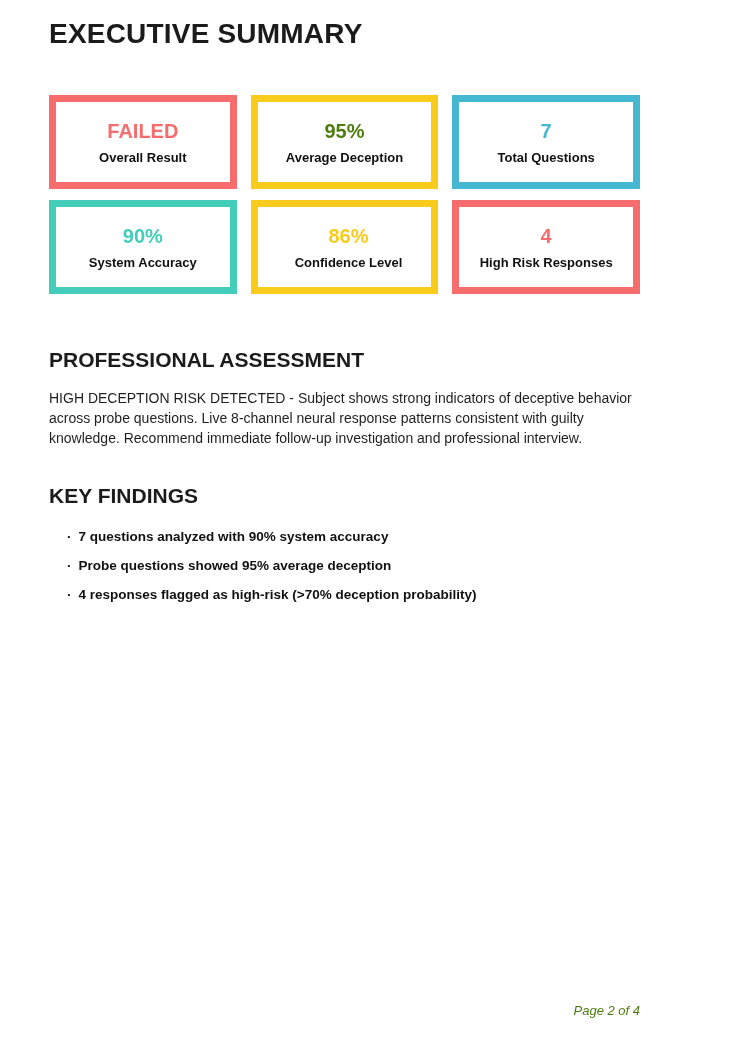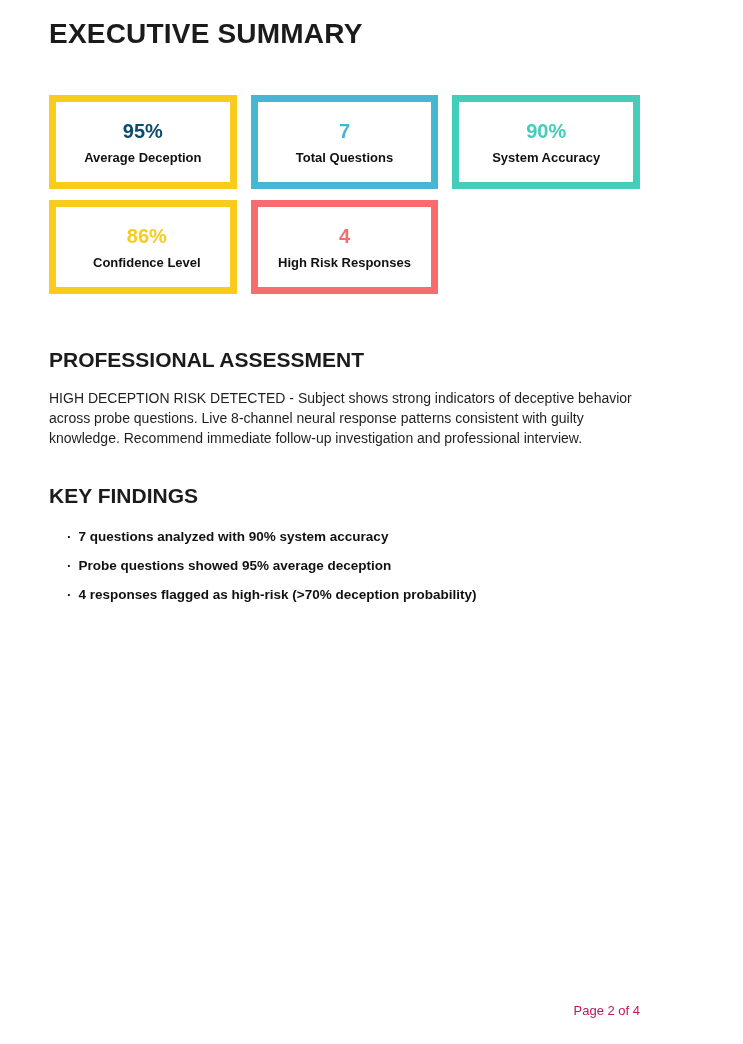--- a/index.html
+++ b/index.html
@@ -84,35 +84,40 @@
   }
   .finding-item .dot {
     margin-right: 7px;
     font-weight: bold;
   }
   .page-footer {
     position: absolute;
     right: 49px;
     top: 1003px;
     font-size: 13px;
-    color: #be185d;
+    color: #4d7c0f;
+    font-style: italic;
   }
 </style>
 </head>
 <body>
 
 <div class="page">
 
   <h1 class="page-title">EXECUTIVE SUMMARY</h1>
 
   <div class="cards">
 
+    <div class="stat-card" style="border-color: rgb(247, 108, 108);">
+      <div class="stat-value" style="color: rgb(247, 108, 108);">FAILED</div>
+      <div class="stat-label">Overall Result</div>
+    </div>
 
     <div class="stat-card" style="border-color: rgb(248, 203, 28);">
-      <div class="stat-value" style="color: #0c4a6e;">95%</div>
+      <div class="stat-value" style="color: #4d7c0f;">95%</div>
       <div class="stat-label">Average Deception</div>
     </div>
 
     <div class="stat-card" style="border-color: rgb(69, 183, 209);">
       <div class="stat-value" style="color: rgb(69, 183, 209);">7</div>
       <div class="stat-label">Total Questions</div>
     </div>
 
     <div class="stat-card" style="border-color: rgb(68, 205, 185);">
       <div class="stat-value" style="color: rgb(68, 205, 185);">90%</div>

